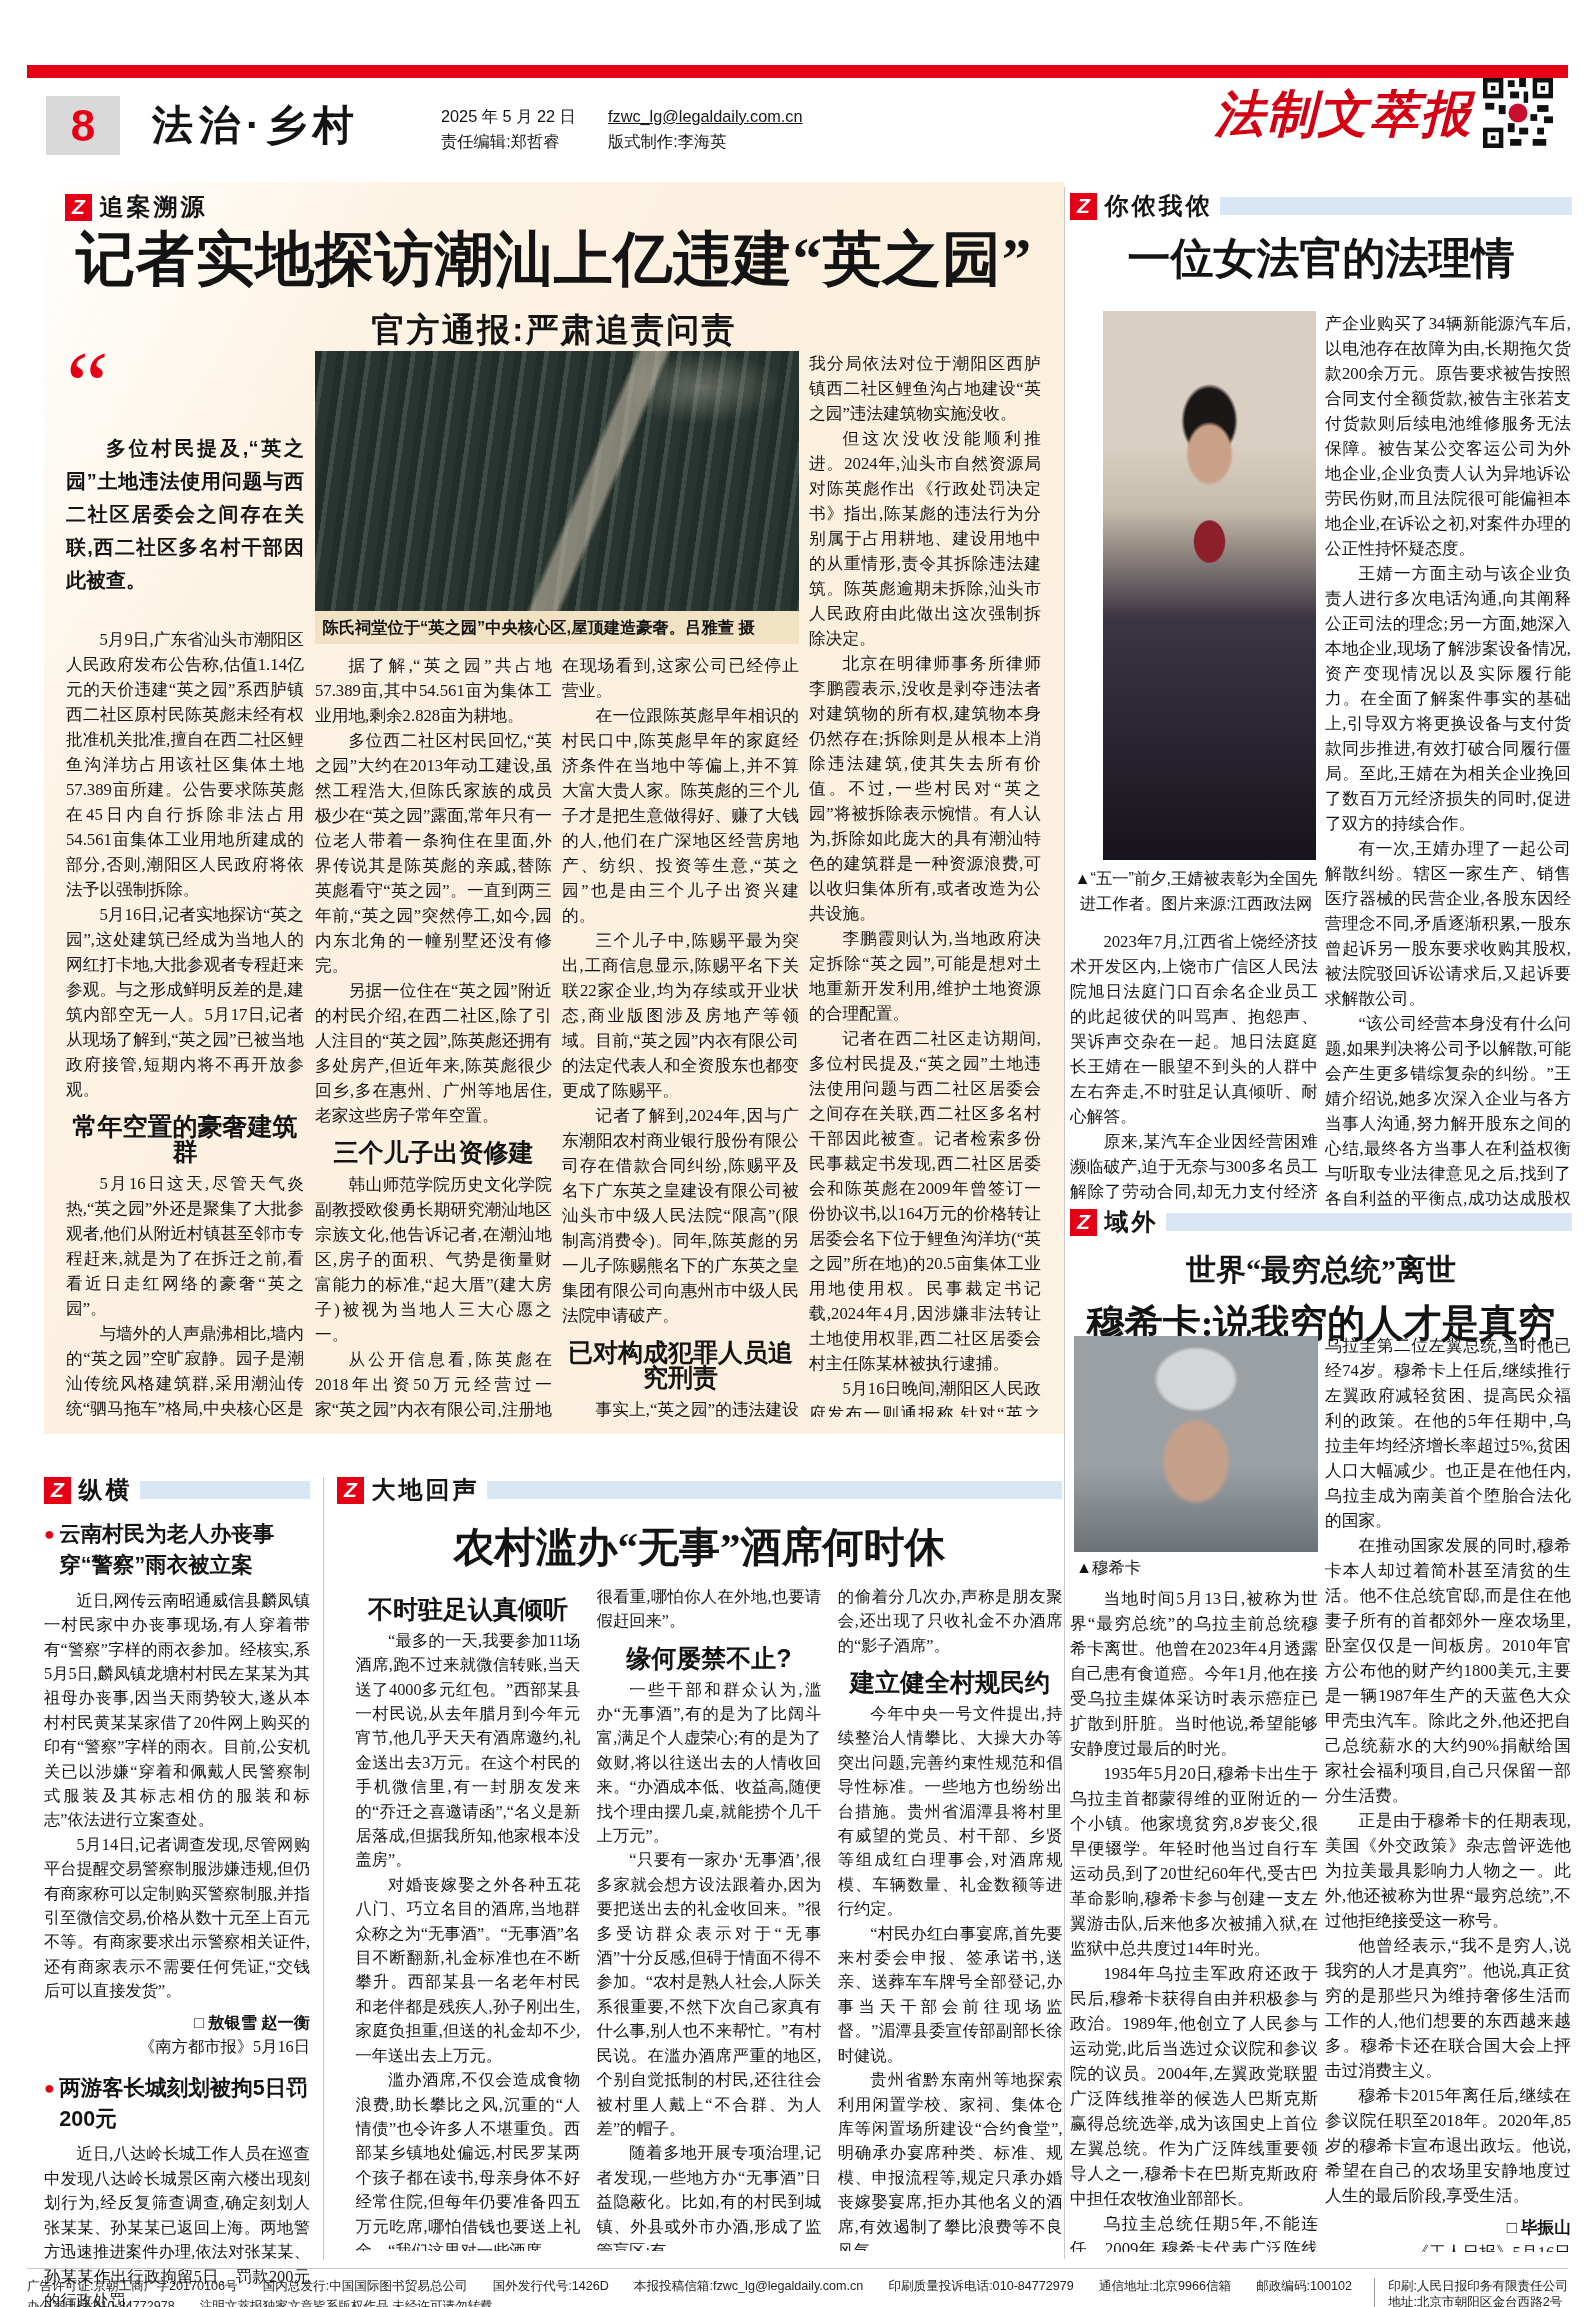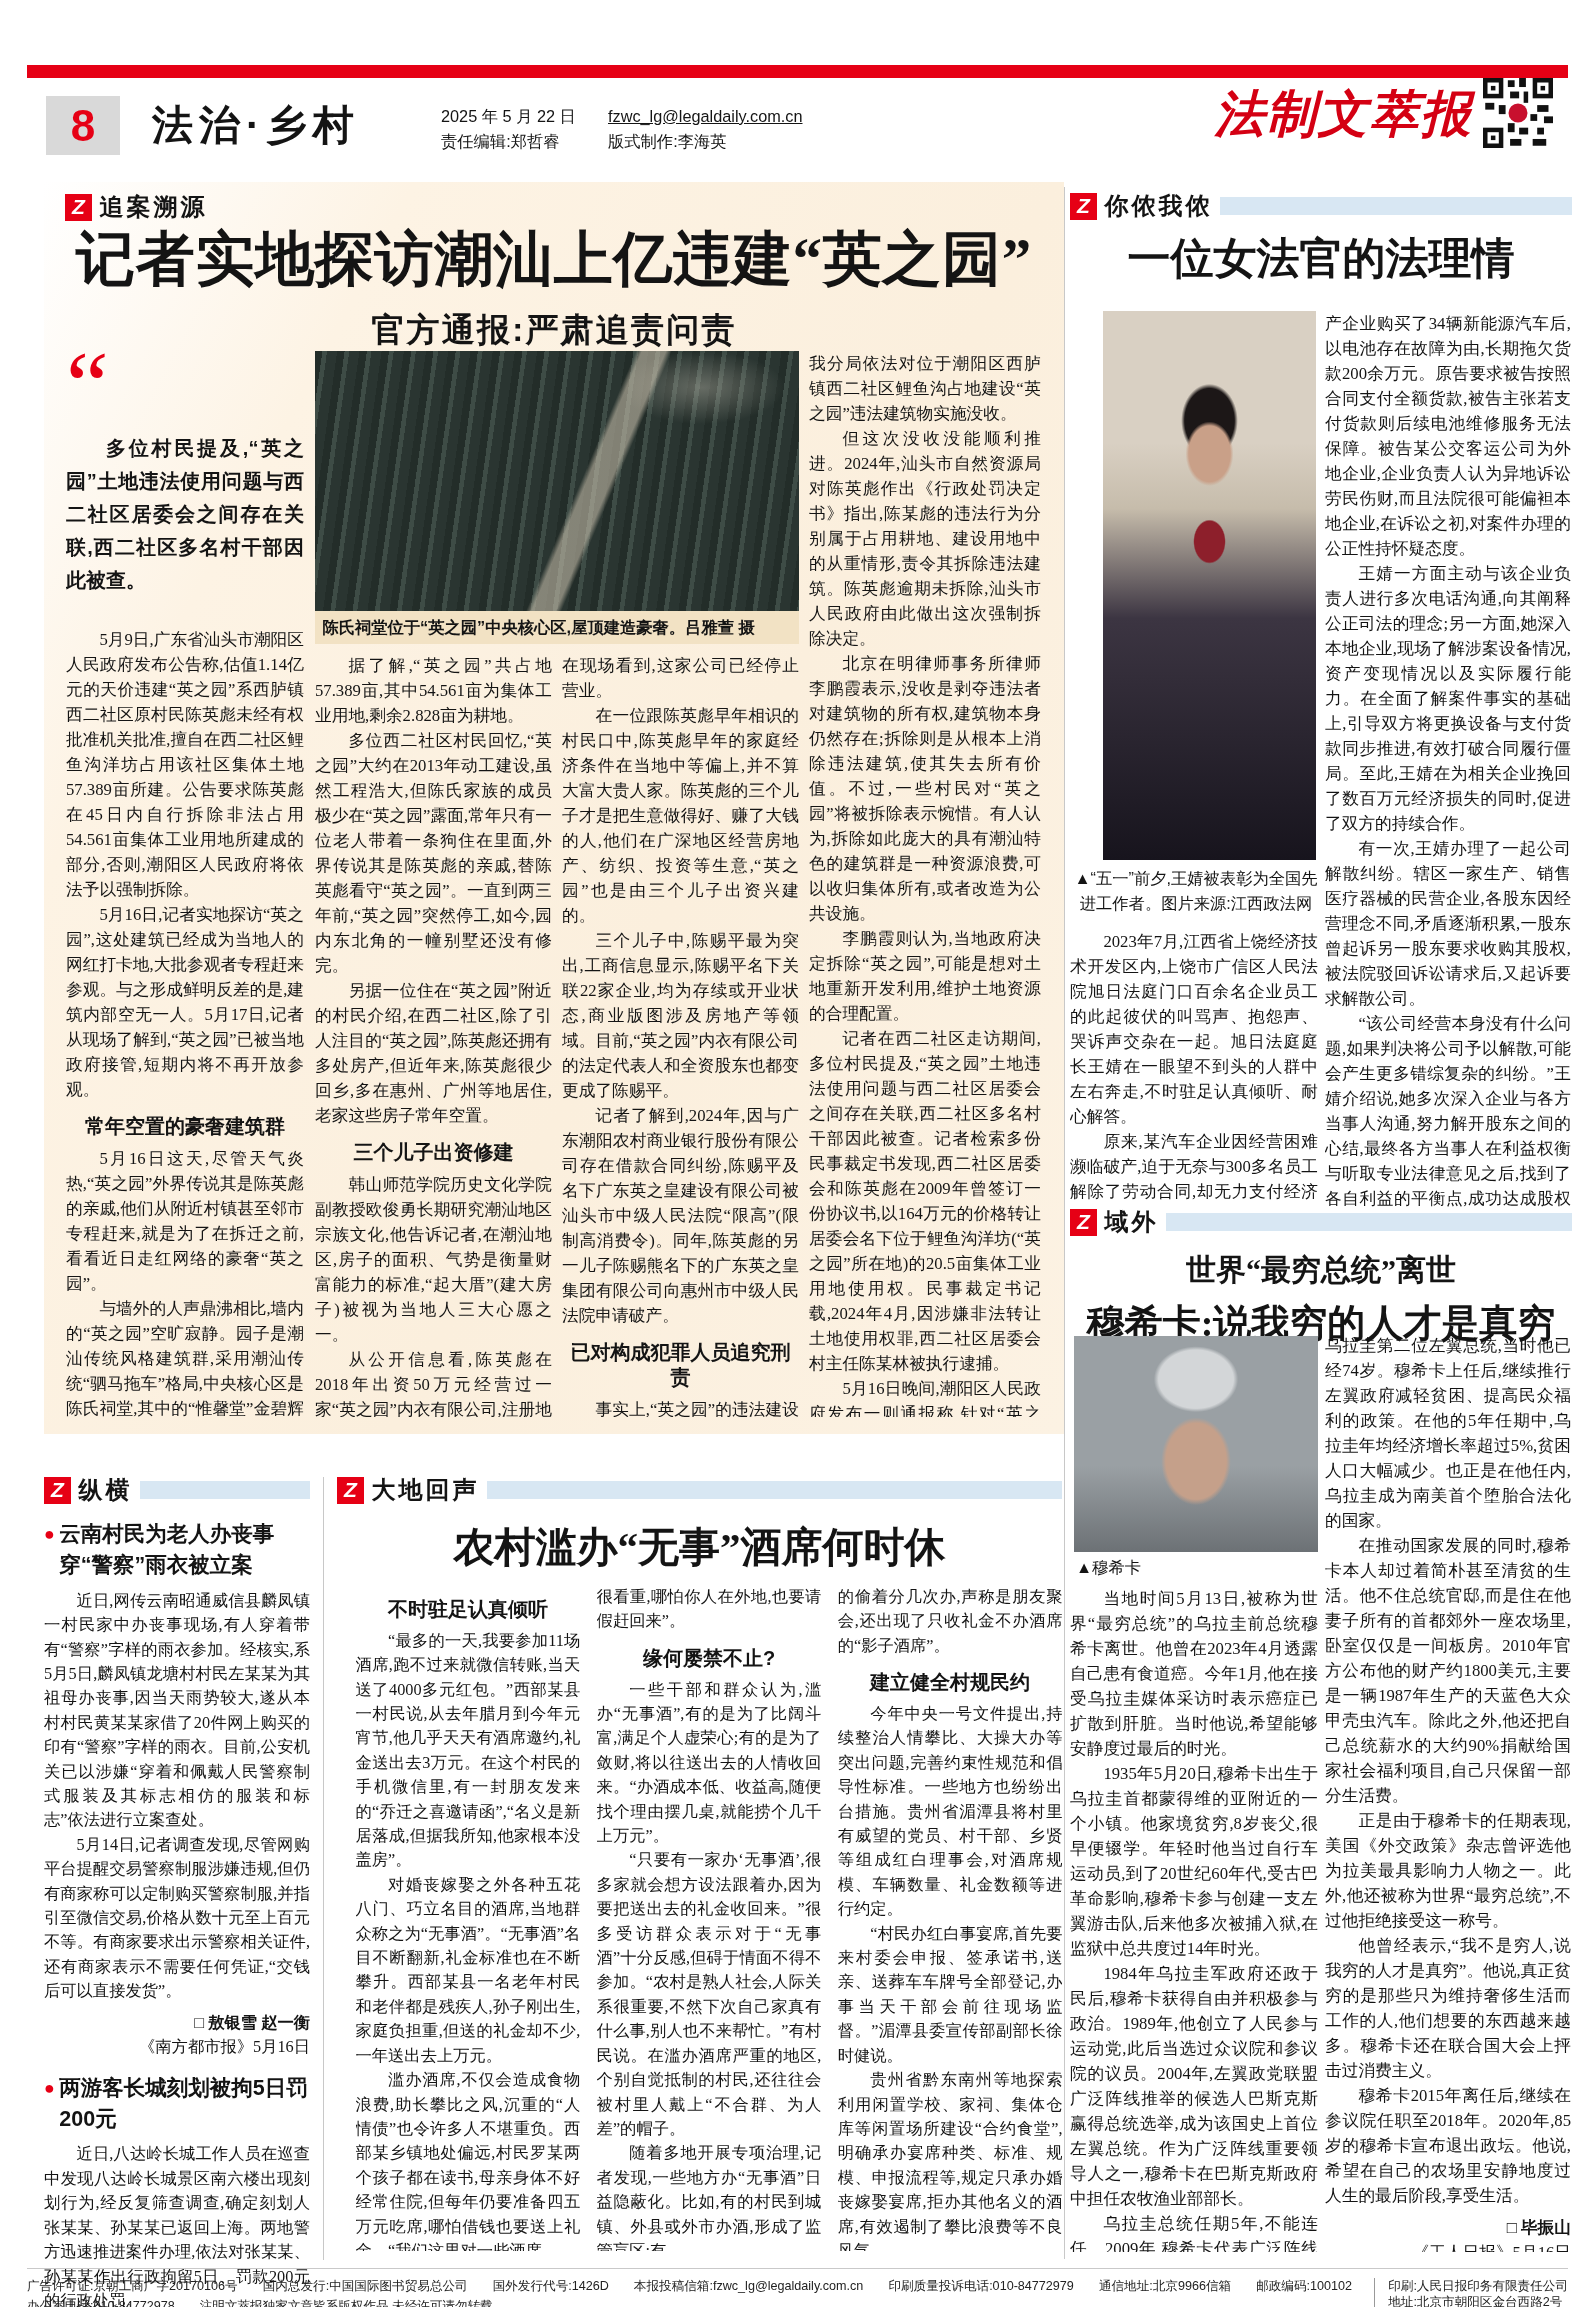--- a/index.html
+++ b/index.html
@@ -27,21 +27,21 @@
   
   .lead{position:absolute;left:44px;top:182px;width:1020px;height:1252px;
         background:linear-gradient(118deg,#ffffff 0%,#fdf3e4 22%,#fbefdd 60%,#fcf2e3 100%);}
   .lead-head{position:absolute;left:0;top:38px;width:100%;text-align:center;font-size:59px;font-weight:900;
              letter-spacing:0.7px;font-family:"Liberation Serif","DejaVu Serif",serif;}
   .lead-deck{position:absolute;left:0;top:126px;width:100%;text-align:center;font-size:33px;font-weight:700;
              font-family:"Liberation Sans","DejaVu Sans",sans-serif;letter-spacing:2.2px;}
   .colbox{position:absolute;overflow:hidden;font-size:16.7px;line-height:25px;text-align:justify;}
   .colbox p{margin:0;text-indent:2em;}
   .colbox p.cont{text-indent:0;}
-  .subhead{font-size:20px;font-weight:700;text-align:center;margin:12px 0 7.4px 0;text-indent:0 !important;
+  .subhead{font-size:25px;font-weight:700;text-align:center;margin:12px 0 7.4px 0;text-indent:0 !important;
            font-family:"Liberation Sans","DejaVu Sans",sans-serif;}
   .quoteicon{color:#e60015;font-size:96px;line-height:67px;height:81px;font-family:"Liberation Serif","DejaVu Serif",serif;}
   .quotetext{font-weight:700;font-size:20px;line-height:33px;font-family:"Liberation Sans","DejaVu Sans",sans-serif;}
   .quotetext p{text-indent:2em;margin:0 0 30px 0;}
   .photo-yzy{position:absolute;left:271px;top:169px;width:484px;height:261px;
      background:
        linear-gradient(113deg, transparent 54%, rgba(208,198,178,.55) 55% 59%, transparent 60%),
        radial-gradient(118px 52px at 80% 14%, rgba(215,210,195,.35), transparent 70%),
        repeating-linear-gradient(98deg,#232d29 0 7.4px,#3e4c46 7.4px 12px,#2a3531 12px 22px),
        linear-gradient(180deg,#3a4841,#232c28);}
@@ -147,21 +147,21 @@
       <div class="quoteicon">“</div>
       <div class="quotetext">
           <p>多位村民提及,“英之园”土地违法使用问题与西二社区居委会之间存在关联,西二社区多名村干部因此被查。</p>
         </div>
       <div>
           <p>5月9日,广东省汕头市潮阳区人民政府发布公告称,估值1.14亿元的天价违建“英之园”系西胪镇西二社区原村民陈英彪未经有权批准机关批准,擅自在西二社区鲤鱼沟洋坊占用该社区集体土地57.389亩所建。公告要求陈英彪在45日内自行拆除非法占用54.561亩集体工业用地所建成的部分,否则,潮阳区人民政府将依法予以强制拆除。</p>
           <p>5月16日,记者实地探访“英之园”,这处建筑已经成为当地人的网红打卡地,大批参观者专程赶来参观。与之形成鲜明反差的是,建筑内部空无一人。5月17日,记者从现场了解到,“英之园”已被当地政府接管,短期内将不再开放参观。</p>
         </div>
       <div class="subhead">常年空置的豪奢建筑群</div>
       <div>
-          <p>5月16日这天,尽管天气炎热,“英之园”外界传说其是陈英彪的亲戚,他们从附近村镇甚至邻市专程赶来,就是为了在拆迁之前,看看近日走红网络的豪奢“英之园”。</p>
+          <p>5月16日这天,尽管天气炎热,“英之园”外还是聚集了大批参观者,他们从附近村镇甚至邻市专程赶来,就是为了在拆迁之前,看看近日走红网络的豪奢“英之园”。</p>
           <p>与墙外的人声鼎沸相比,墙内的“英之园”空旷寂静。园子是潮汕传统风格建筑群,采用潮汕传统“驷马拖车”格局,中央核心区是陈氏祠堂,其中的“惟馨堂”金碧辉煌,堂内摆着金字镌刻的《陈家家训》:“勿作非法,而犯典刑。”四座四合院拱卫在祠堂两侧,形成“四点金”格局。在园内北侧,七幢现代风格的别墅十分气派,园内还有仿古凉亭。</p>
         </div>
     </div>
 
     <div class="photo-yzy"></div>
     <div class="ycap">陈氏祠堂位于“英之园”中央核心区,屋顶建造豪奢。吕雅萱 摄</div>
 
     <div class="colbox" style="left:271px;top:471px;width:237px;height:764px;">
       <div>
           <p>据了解,“英之园”共占地57.389亩,其中54.561亩为集体工业用地,剩余2.828亩为耕地。</p>

